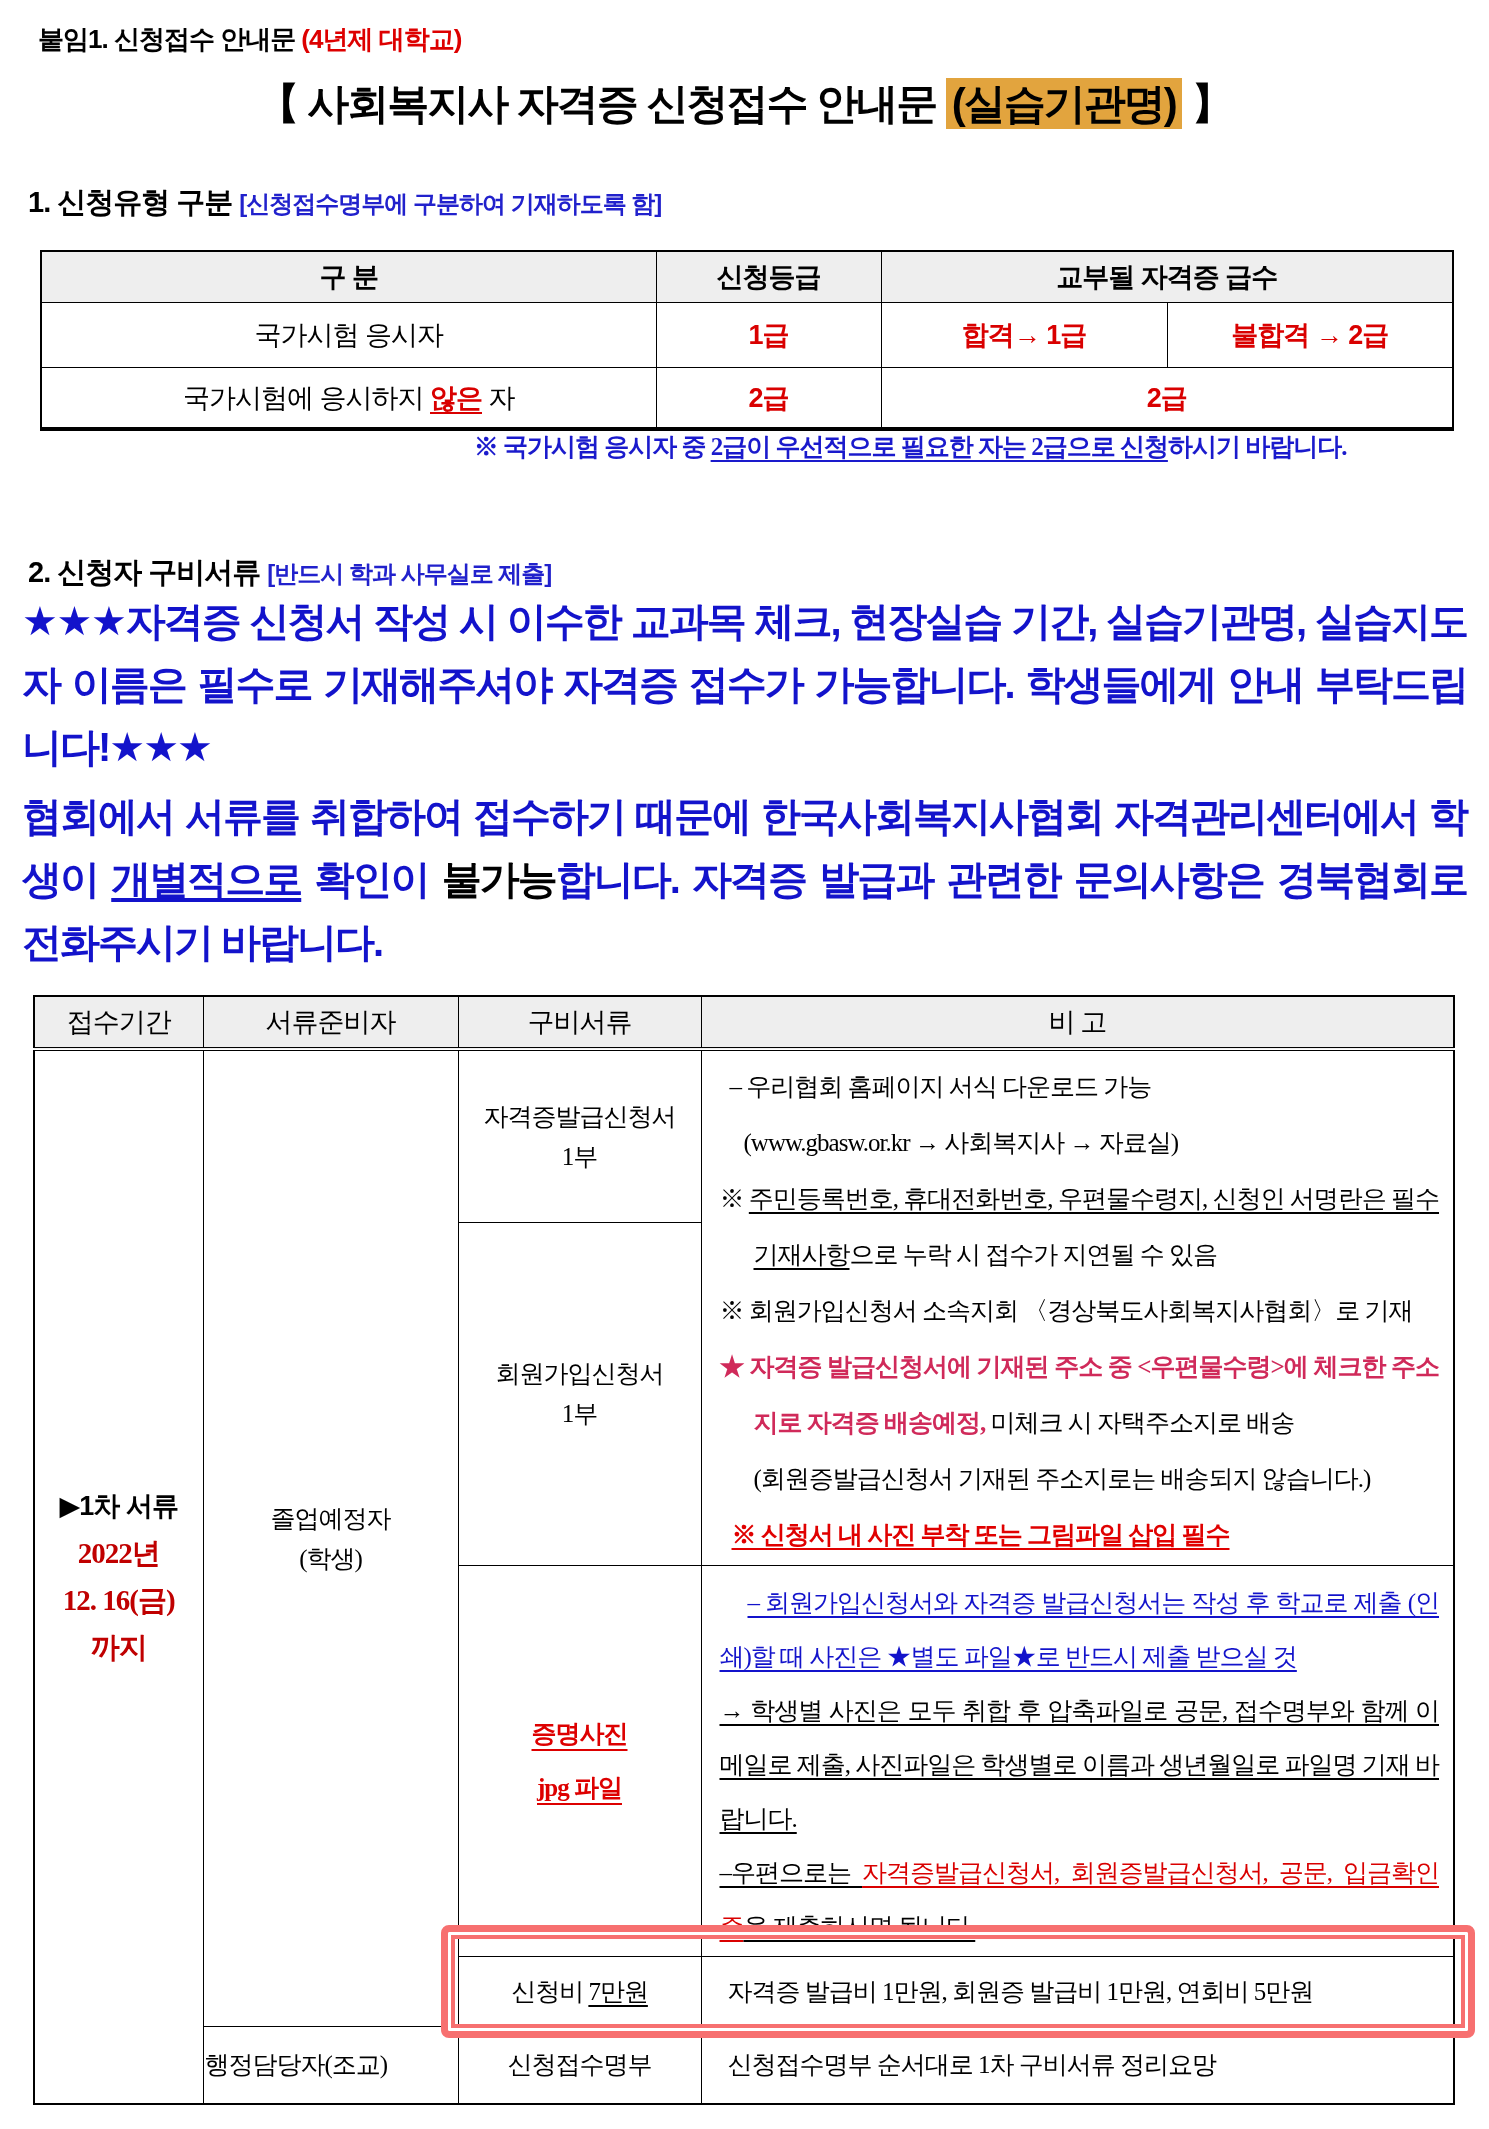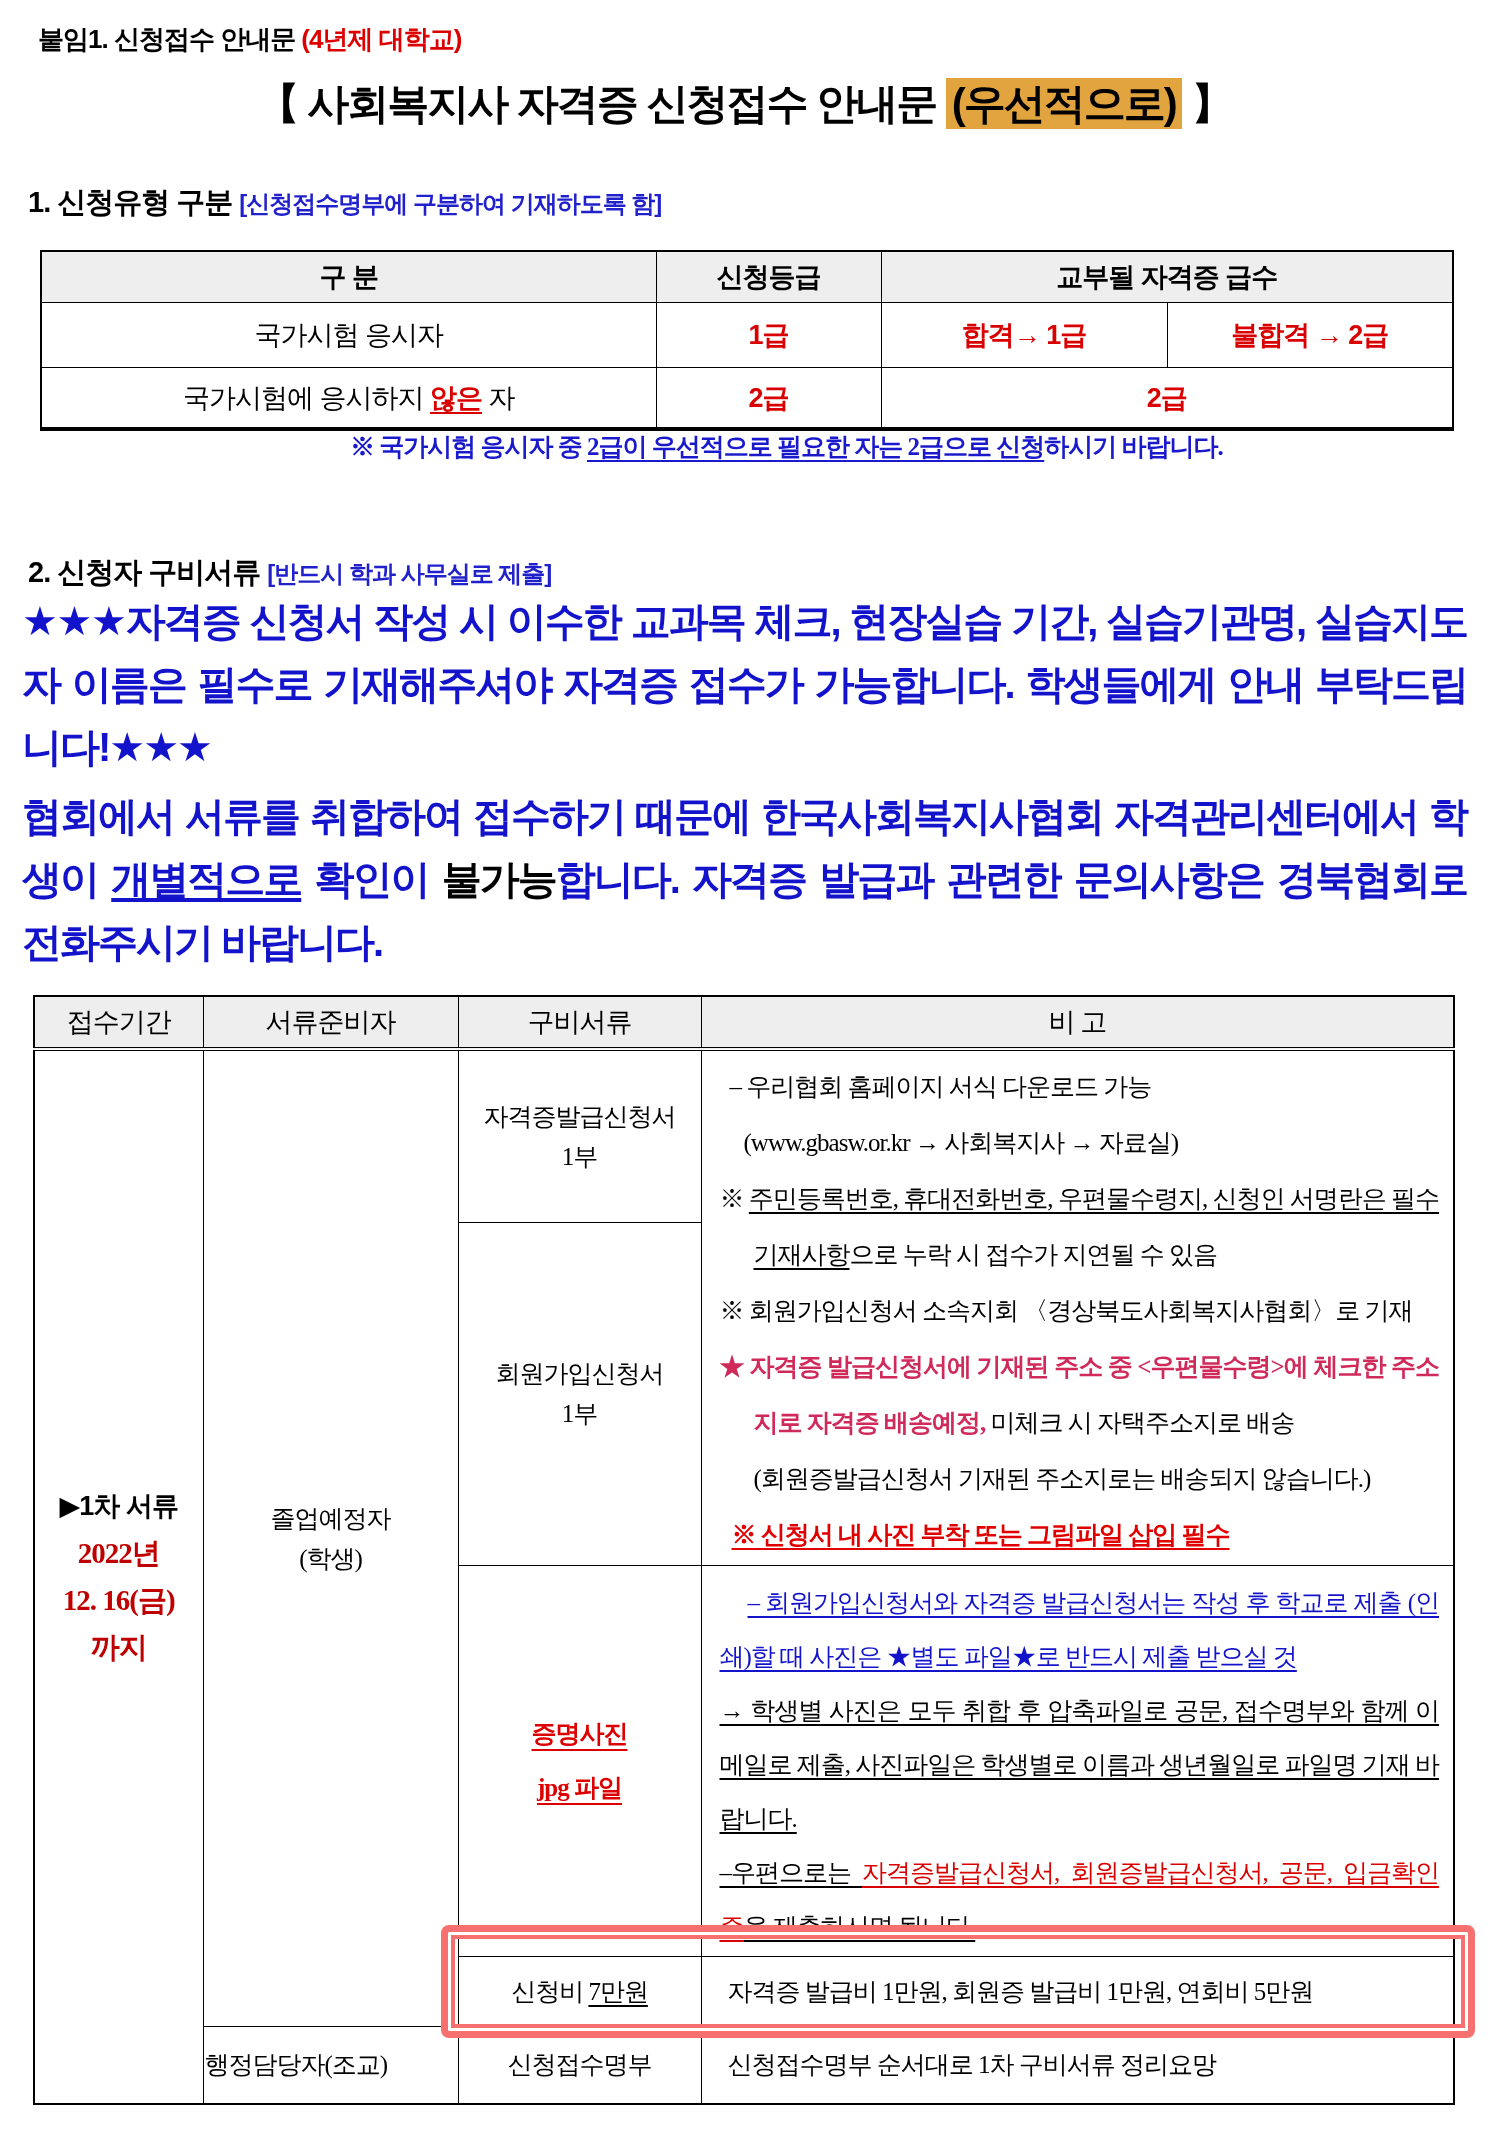--- a/index.html
+++ b/index.html
@@ -27,21 +27,21 @@
   .t1{top:250px;left:40px;width:1412px;border:2px solid #000;border-bottom:4px solid #000;}
   .t1 td{border:1px solid #000;text-align:center;vertical-align:middle;
          font-size:27px;letter-spacing:-1px;}
   .t1 .hrow td{background:#eeeeee;font-weight:bold;height:48px;}
   .t1 .r1 td{height:62px;}
   .t1 .r2 td{height:57px;}
   .t1 .red{color:#d90000;font-weight:bold;}
   .t1 .dashL{border-left:1px dashed #555;}
   .u{text-decoration:underline;text-underline-offset:5px;}
 
-  .note1{top:430px;left:350px;width:1120px;text-align:left;color:#1a1acc;
+  .note1{top:430px;left:350px;width:1120px;text-align:center;color:#1a1acc;
          font-size:25px;letter-spacing:-1px;font-weight:600;}
 
   
   .notice{left:22px;width:1445px;color:#1313cb;font-weight:bold;font-size:40px;
           line-height:63px;letter-spacing:-2px;text-align:justify;}
   .notice1{top:590px;}
   .notice2{top:785px;}
   .notice .nred{color:#000000;}
 
   
@@ -81,21 +81,21 @@
 </head>
 <body>
 
 <div id="page">
 
   <div class="abs attach sans">
     <span>붙임1. 신청접수 안내문 </span><span class="red">(4년제 대학교)</span>
   </div>
 
   <div class="abs doc-title sans">
-    <span>【 사회복지사 자격증 신청접수 안내문 </span><span class="hl">(우선적으로)</span><span> 】</span>
+    <span>【 사회복지사 자격증 신청접수 안내문 </span><span class="hl">(실습기관명)</span><span> 】</span>
   </div>
 
   <div class="abs sec sec1 sans">
     <span>1. 신청유형 구분 </span><span class="bracket">[신청접수명부에 구분하여 기재하도록 함]</span>
   </div>
 
   <table class="abs t1 sans">
     <colgroup>
         <col style="width:615px">
         <col style="width:225px">

